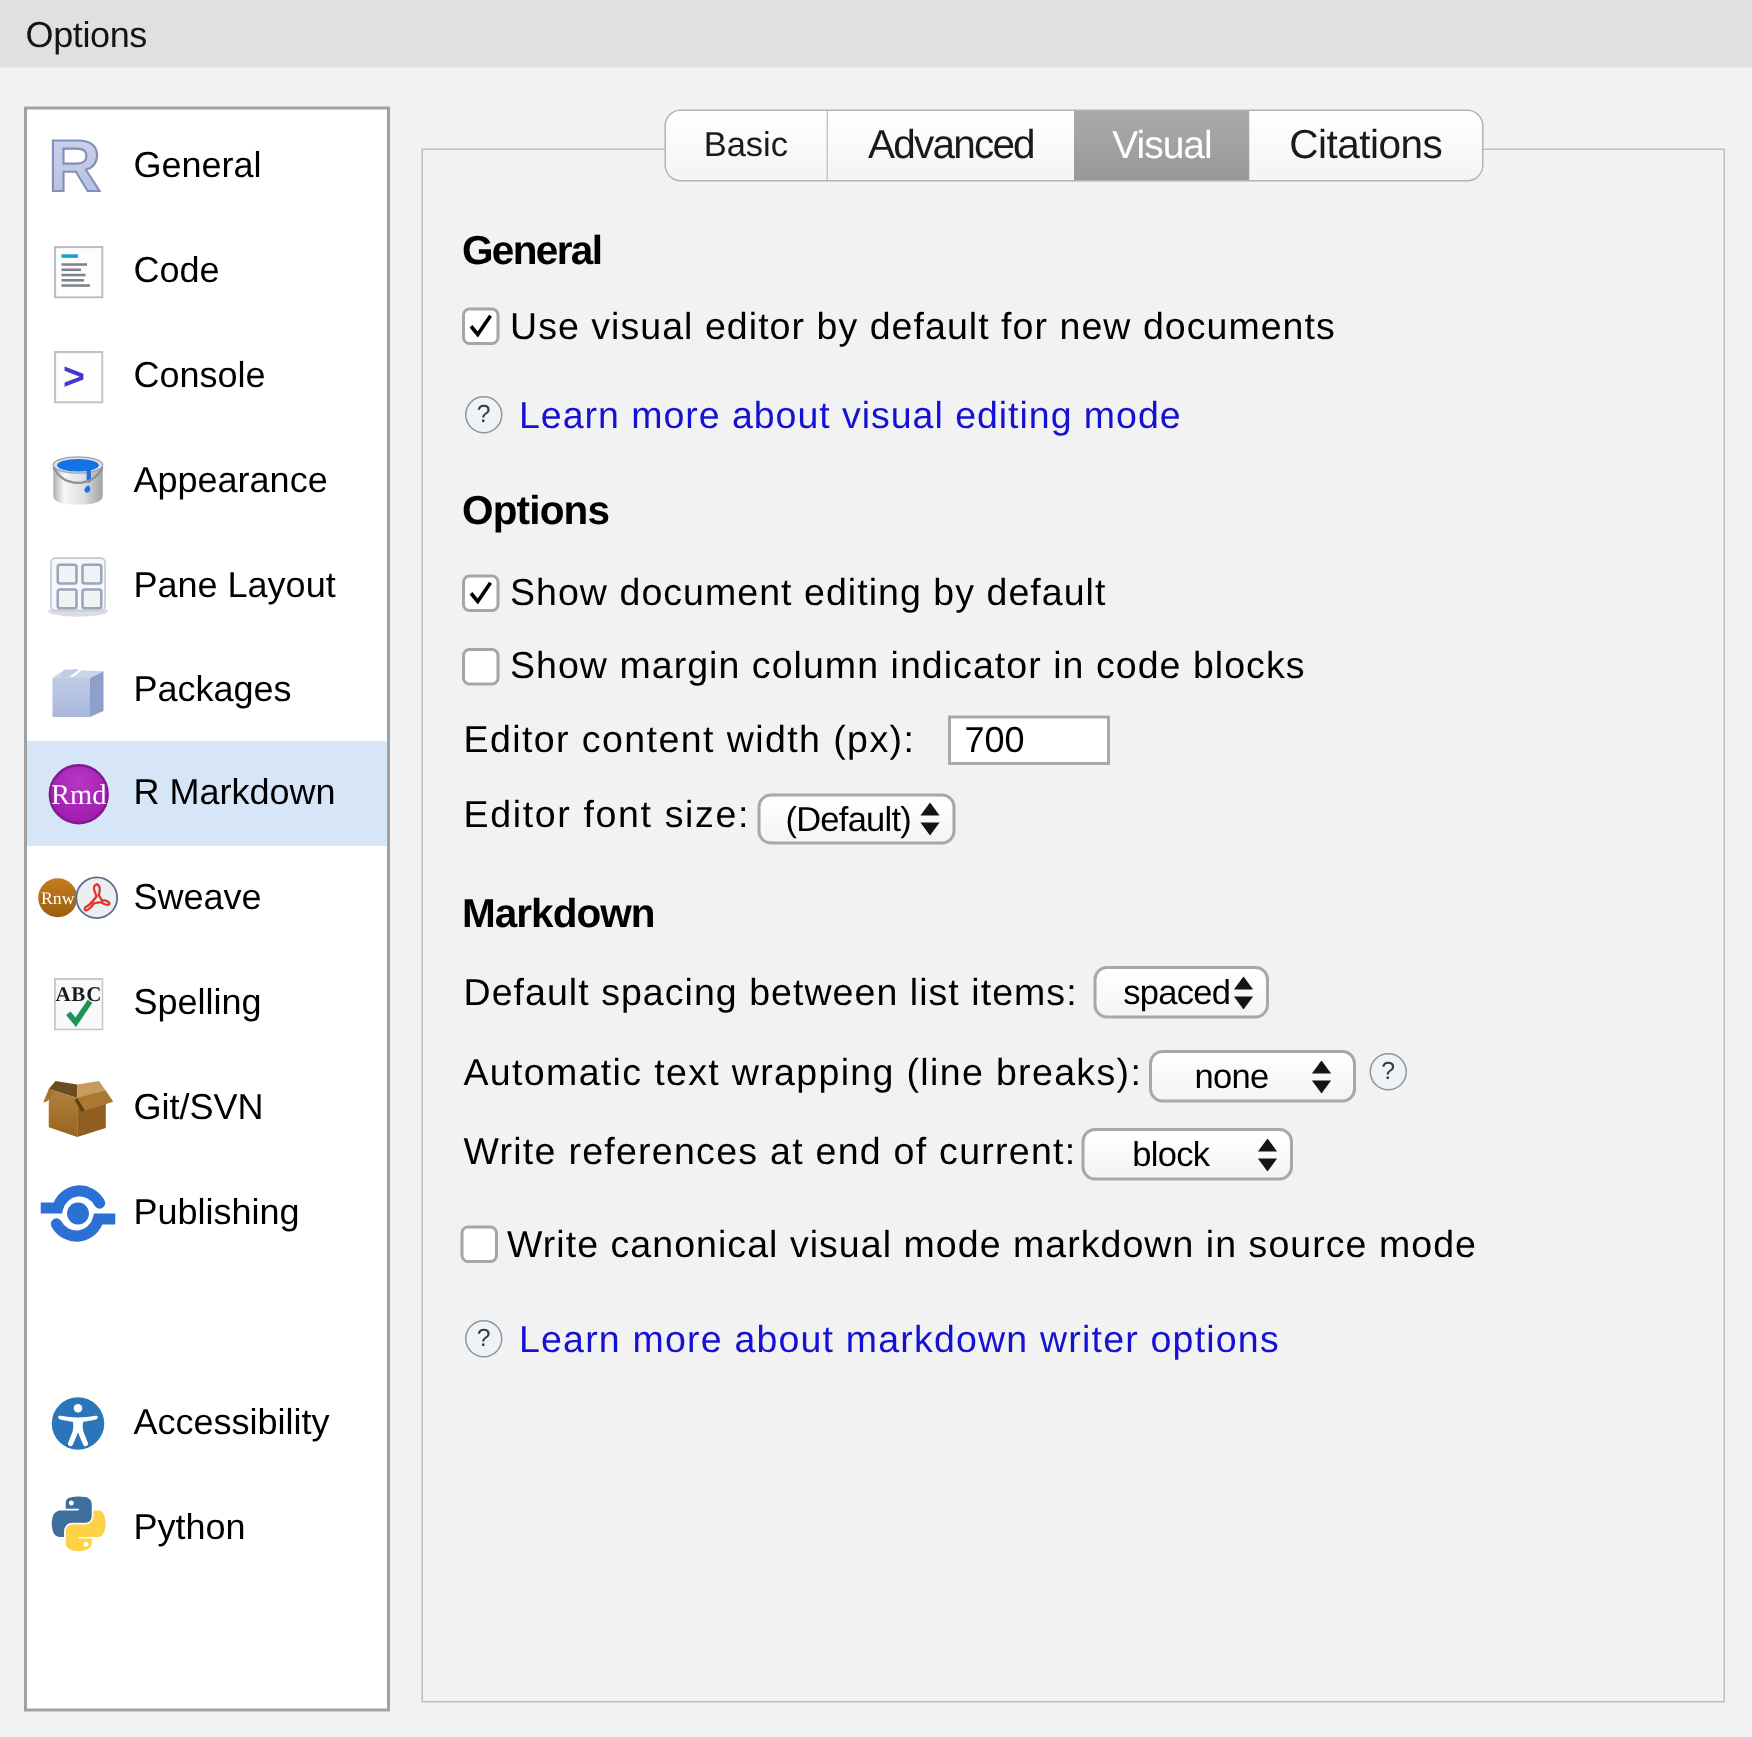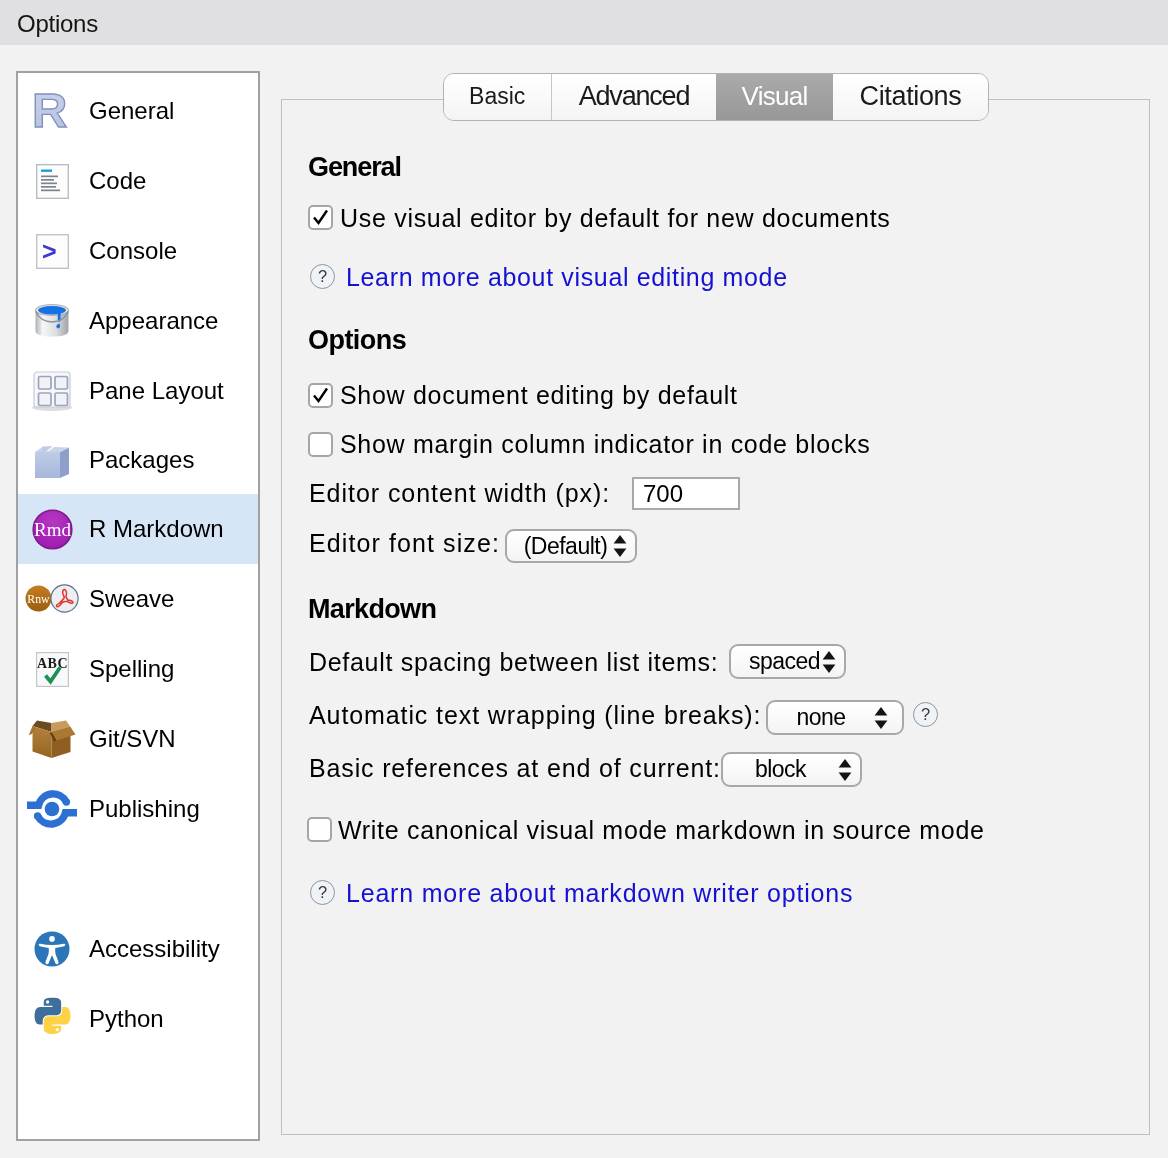--- a/index.html
+++ b/index.html
@@ -279,21 +279,21 @@
   <div class="txt" style="left:309px; top:700.5px; letter-spacing:0.9px;">Automatic text wrapping (line breaks):</div>
   <div class="select" style="left:766px; top:700px; width:138px; height:35px;">
     <span class="t" style="left:-28px;">none</span>
     <svg class="ar" style="right:14px;" width="14" height="22" viewBox="0 0 14 22">
       <path d="M7 0 L13.4 8.6 L0.6 8.6 Z" fill="#141414"></path>
       <path d="M7 22 L13.4 13.4 L0.6 13.4 Z" fill="#141414"></path>
     </svg>
   </div>
   <div class="helpc" style="left:913px; top:702px;">?</div>
 
-  <div class="txt" style="left:309px; top:753.5px; letter-spacing:0.85px;">Basic references at end of current:</div>
+  <div class="txt" style="left:309px; top:753.5px; letter-spacing:0.85px;">Write references at end of current:</div>
   <div class="select" style="left:721px; top:752px; width:141px; height:35px;">
     <span class="t" style="left:-22px;">block</span>
     <svg class="ar" style="right:8px;" width="14" height="22" viewBox="0 0 14 22">
       <path d="M7 0 L13.4 8.6 L0.6 8.6 Z" fill="#141414"></path>
       <path d="M7 22 L13.4 13.4 L0.6 13.4 Z" fill="#141414"></path>
     </svg>
   </div>
 
   <div class="cb" style="left:307px; top:817px;"></div>
   <div class="txt" style="left:338px; top:816px;">Write canonical visual mode markdown in source mode</div>

